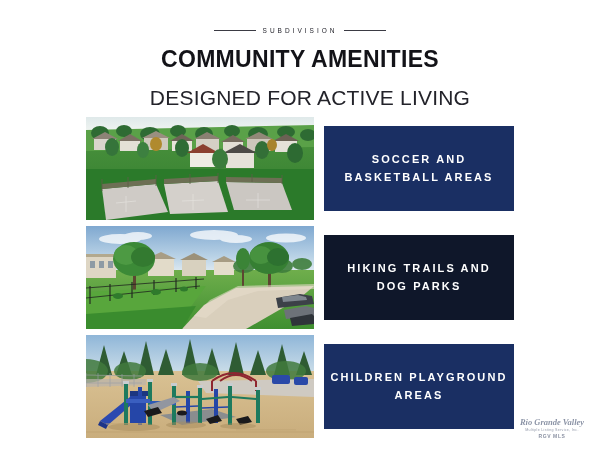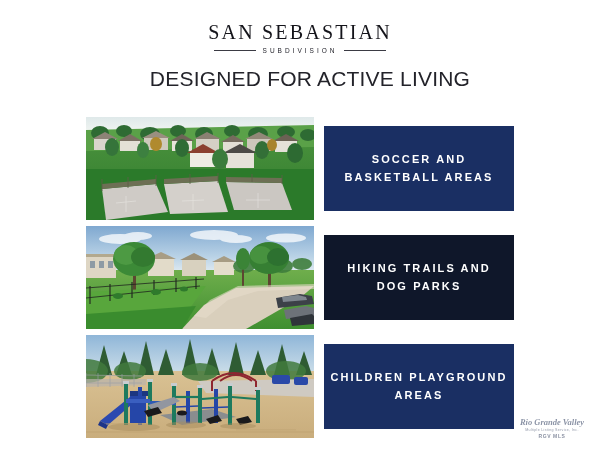--- a/index.html
+++ b/index.html
@@ -147,29 +147,29 @@
     font-weight: bold;
     letter-spacing: 0.6px;
     color: #1f2c4d;
     margin-top: 1px;
   }
 </style>
 </head>
 <body>
 
 <div id="brand">
-  <div id="brand-name">SAN SEBASTIAN</div>
   <div id="brand-sub-row">
     <span class="brand-rule"></span>
     <span id="brand-subtitle">SUBDIVISION</span>
     <span class="brand-rule"></span>
   </div>
 </div>
 
 <div id="headline-wrap">
+  <div id="headline-main">COMMUNITY AMENITIES</div>
   <div id="headline-sub">DESIGNED FOR ACTIVE LIVING</div>
 </div>
 
 <div id="rows">
 
   <div class="amenity-row">
     <div class="photo">
       <svg viewBox="0 0 228 103" preserveAspectRatio="none" aria-hidden="true">
         <defs>
           <linearGradient id="sky1" x1="0" y1="0" x2="0" y2="1">

